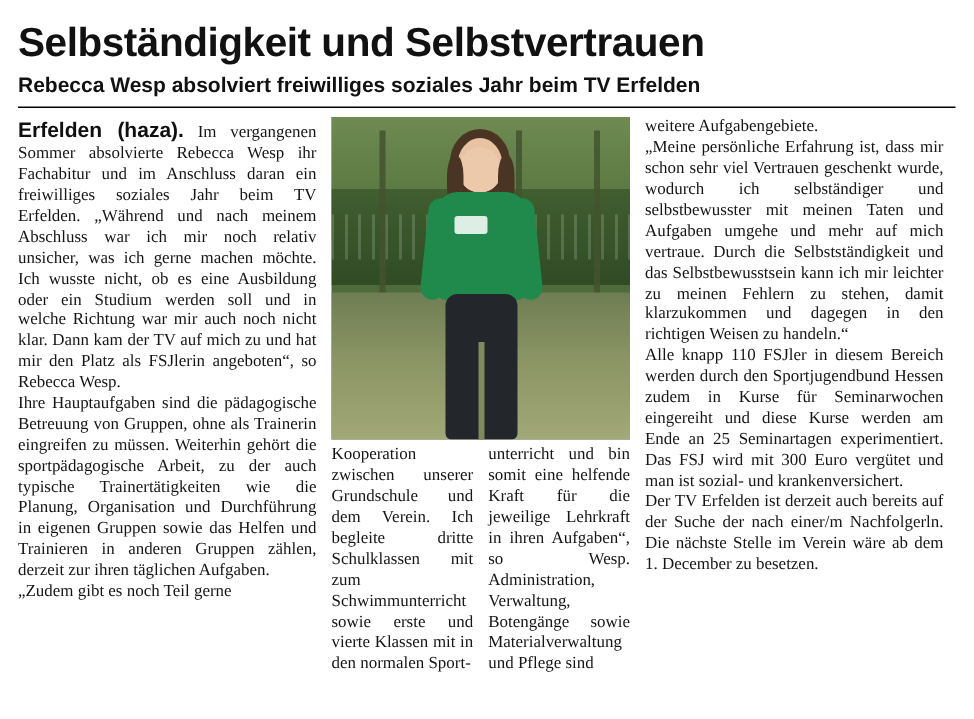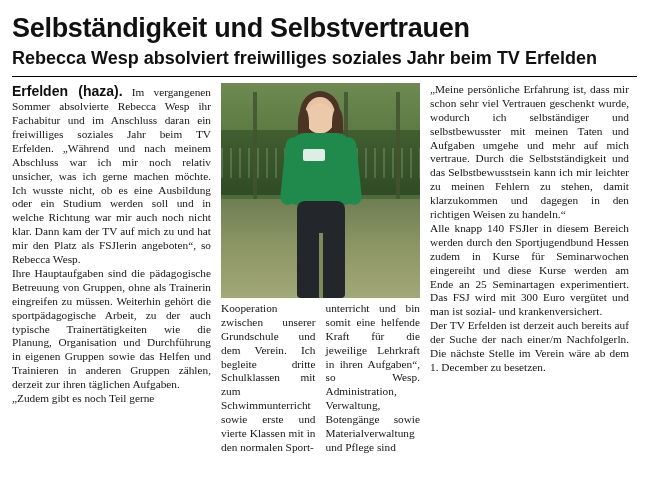--- a/index.html
+++ b/index.html
@@ -26,21 +26,21 @@
     font-weight: bold;
     font-size: 27px;
     letter-spacing: -0.3px;
     line-height: 1.05;
     color: #111;
     margin: 0 0 6px 0;
   }
   .subhead {
     font-family: "Liberation Sans", sans-serif;
     font-weight: bold;
-    font-size: 18px;
+    font-size: 14px;
     line-height: 1.15;
     color: #111;
     margin: 0 0 7px 0;
   }
   .rule {
     border-top: 1.2px solid #000;
     margin: 0 0 6px 0;
     height: 0;
   }
   .columns {
@@ -301,20 +301,21 @@
         <div class="sub">
           <div class="coltext">
             <p>unterricht und bin somit eine helfende Kraft für die jeweilige Lehrkraft in ihren Aufgaben“, so Wesp. Administration, Verwaltung, Botengänge sowie Materialverwaltung und Pflege sind</p>
           </div>
         </div>
       </div>
     </div>
 
     <div class="col c3">
       <div class="coltext">
+        <p>weitere Aufgabengebiete.</p>
         <p>„Meine persönliche Erfahrung ist, dass mir schon sehr viel Vertrauen geschenkt wurde, wodurch ich selbständiger und selbstbewusster mit meinen Taten und Aufgaben umgehe und mehr auf mich vertraue. Durch die Selbstständigkeit und das Selbstbewusstsein kann ich mir leichter zu meinen Fehlern zu stehen, damit klarzukommen und dagegen in den richtigen Weisen zu handeln.“</p>
-        <p>Alle knapp 140 FSJler in diesem Bereich werden durch den Sportjugendbund Hessen zudem in Kurse für Seminarwochen eingereiht und diese Kurse werden am Ende an 25 Seminartagen experimentiert. Das FSJ wird mit 300 Euro vergütet und man ist sozial- und krankenversichert.</p>
+        <p>Alle knapp 110 FSJler in diesem Bereich werden durch den Sportjugendbund Hessen zudem in Kurse für Seminarwochen eingereiht und diese Kurse werden am Ende an 25 Seminartagen experimentiert. Das FSJ wird mit 300 Euro vergütet und man ist sozial- und krankenversichert.</p>
         <p>Der TV Erfelden ist derzeit auch bereits auf der Suche der nach einer/m Nachfolgerln. Die nächste Stelle im Verein wäre ab dem 1. December zu besetzen.</p>
       </div>
     </div>
 
   </div>
 </div>
 
 </body></html>

